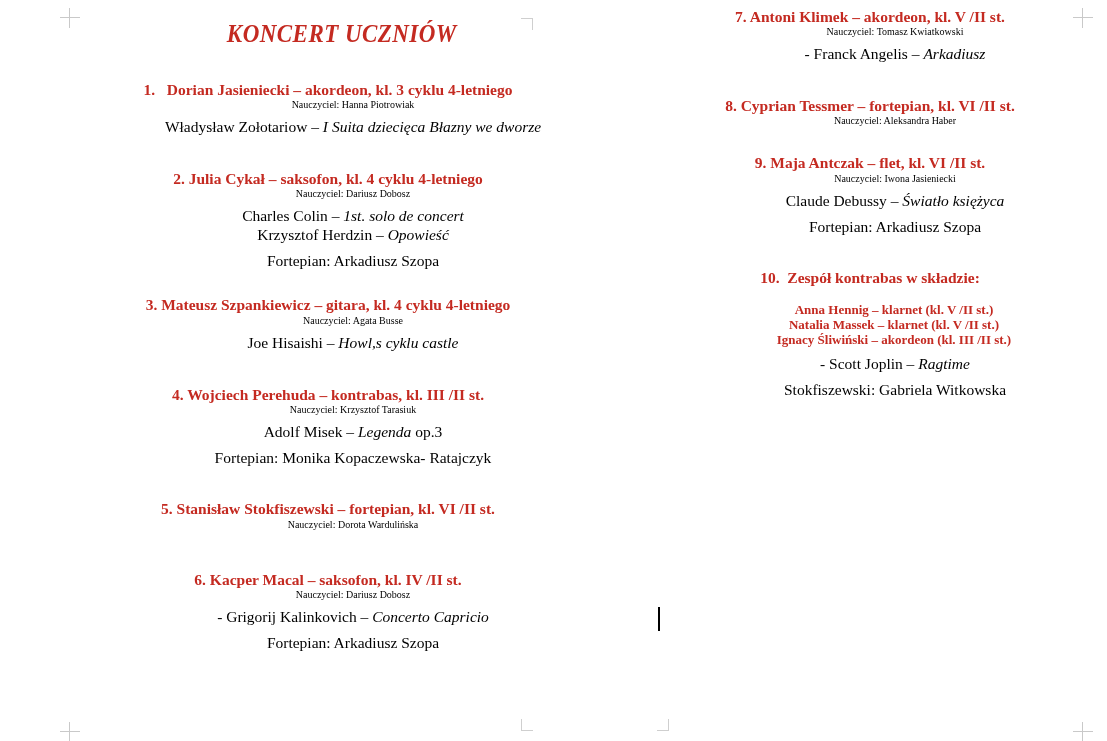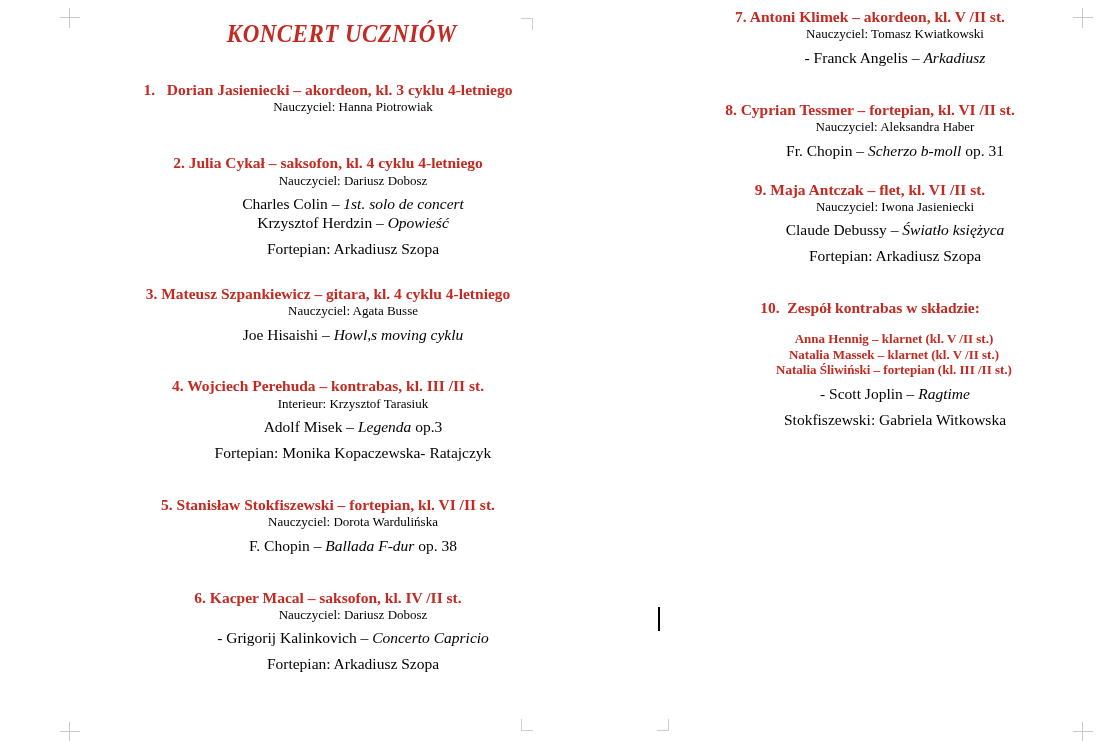--- a/index.html
+++ b/index.html
@@ -80,21 +80,21 @@
   .item-head {
     color: #C42A21;
     font-weight: bold;
     font-size: 15.5px;
     line-height: 1.18;
     white-space: nowrap;
   }
   .item-head .num { display: inline; }
 
   .teacher {
-    font-size: 13px;
+    font-size: 10px;
     line-height: 1.2;
     margin-left: 50px;
     white-space: nowrap;
   }
 
   .piece {
     font-size: 15.5px;
     line-height: 1.22;
     margin-left: 50px;
     white-space: nowrap;
@@ -154,20 +154,21 @@
     <div class="gap-xl"></div>
 
     <div class="item">
       <div class="item-head">
         <span class="num">1.</span>
         &nbsp;
         <span>Dorian Jasieniecki – akordeon, kl. 3 cyklu 4-letniego</span>
       </div>
       <div class="teacher">Nauczyciel: Hanna Piotrowiak</div>
       <div class="gap-xs"></div>
+      <div class="piece"><span>Władysław Zołotariow – </span><span class="work">I Suita dziecięca Błazny we dworze</span><span></span></div>
     </div>
 
     <div class="gap-xl"></div>
 
     <div class="item">
       <div class="item-head">
         <span class="num">2.</span>
         <span>Julia Cykał – saksofon, kl. 4 cyklu 4-letniego</span>
       </div>
       <div class="teacher">Nauczyciel: Dariusz Dobosz</div>
@@ -180,47 +181,46 @@
 
     <div class="gap-lg"></div>
 
     <div class="item">
       <div class="item-head">
         <span class="num">3.</span>
         <span>Mateusz Szpankiewicz – gitara, kl. 4 cyklu 4-letniego</span>
       </div>
       <div class="teacher">Nauczyciel: Agata Busse</div>
       <div class="gap-xs"></div>
-      <div class="piece"><span>Joe Hisaishi – </span><span class="work">Howl,s moving cyklu</span><span></span></div>
+      <div class="piece"><span>Joe Hisaishi – </span><span class="work">Howl,s cyklu castle</span><span></span></div>
     </div>
 
     <div class="gap-xl"></div>
 
     <div class="item">
       <div class="item-head">
         <span class="num">4.</span>
         <span>Wojciech Perehuda – kontrabas,  kl. III /II st.</span>
       </div>
-      <div class="teacher">Interieur: Krzysztof Tarasiuk</div>
+      <div class="teacher">Nauczyciel: Krzysztof Tarasiuk</div>
       <div class="gap-xs"></div>
       <div class="piece"><span>Adolf Misek – </span><span class="work"> Legenda</span><span> op.3</span></div>
       <div class="gap-xs"></div>
       <div class="accomp">Fortepian: Monika Kopaczewska- Ratajczyk</div>
     </div>
 
     <div class="gap-xl"></div>
 
     <div class="item">
       <div class="item-head">
         <span class="num">5.</span>
         <span>Stanisław Stokfiszewski – fortepian, kl. VI /II st.</span>
       </div>
       <div class="teacher">Nauczyciel: Dorota Wardulińska</div>
       <div class="gap-xs"></div>
-      <div class="piece"><span>F. Chopin – </span><span class="work">Ballada F-dur</span><span> op. 38</span></div>
     </div>
 
     <div class="gap-xl"></div>
 
     <div class="item">
       <div class="item-head">
         <span class="num">6.</span>
         <span>Kacper Macal – saksofon, kl. IV /II st.</span>
       </div>
       <div class="teacher">Nauczyciel: Dariusz Dobosz</div>
@@ -246,21 +246,20 @@
 
     <div class="gap-xl"></div>
 
     <div class="item">
       <div class="item-head">
         <span class="num">8.</span>
         <span>Cyprian Tessmer – fortepian, kl. VI /II st.</span>
       </div>
       <div class="teacher">Nauczyciel: Aleksandra Haber</div>
       <div class="gap-xs"></div>
-      <div class="piece"><span> Fr. Chopin – </span><span class="work">Scherzo b-moll</span><span> op. 31</span></div>
     </div>
 
     <div class="gap-md"></div>
 
     <div class="item">
       <div class="item-head">
         <span class="num">9.</span>
         <span>Maja Antczak – flet, kl. VI /II st.</span>
       </div>
       <div class="teacher">Nauczyciel: Iwona Jasieniecki</div>
@@ -273,21 +272,21 @@
     <div class="gap-xl"></div>
 
     <div class="item">
       <div class="item-head">
         <span class="num">10.</span>
         &nbsp;<span>Zespół kontrabas w składzie:</span>
       </div>
       <div class="gap-sm"></div>
       <div class="ensemble-member">Anna Hennig – klarnet (kl. V /II st.)</div>
       <div class="ensemble-member">Natalia Massek – klarnet (kl. V /II st.)</div>
-      <div class="ensemble-member">Natalia Śliwiński – fortepian (kl. III /II st.)</div>
+      <div class="ensemble-member">Ignacy Śliwiński – akordeon (kl. III /II st.)</div>
       <div class="gap-xs"></div>
       <div class="piece"><span>- Scott Joplin – </span><span class="work">Ragtime</span><span></span></div>
       <div class="gap-xs"></div>
       <div class="accomp">Stokfiszewski: Gabriela Witkowska</div>
     </div>
 
   </div>
 
   <div class="caret"></div>
 

